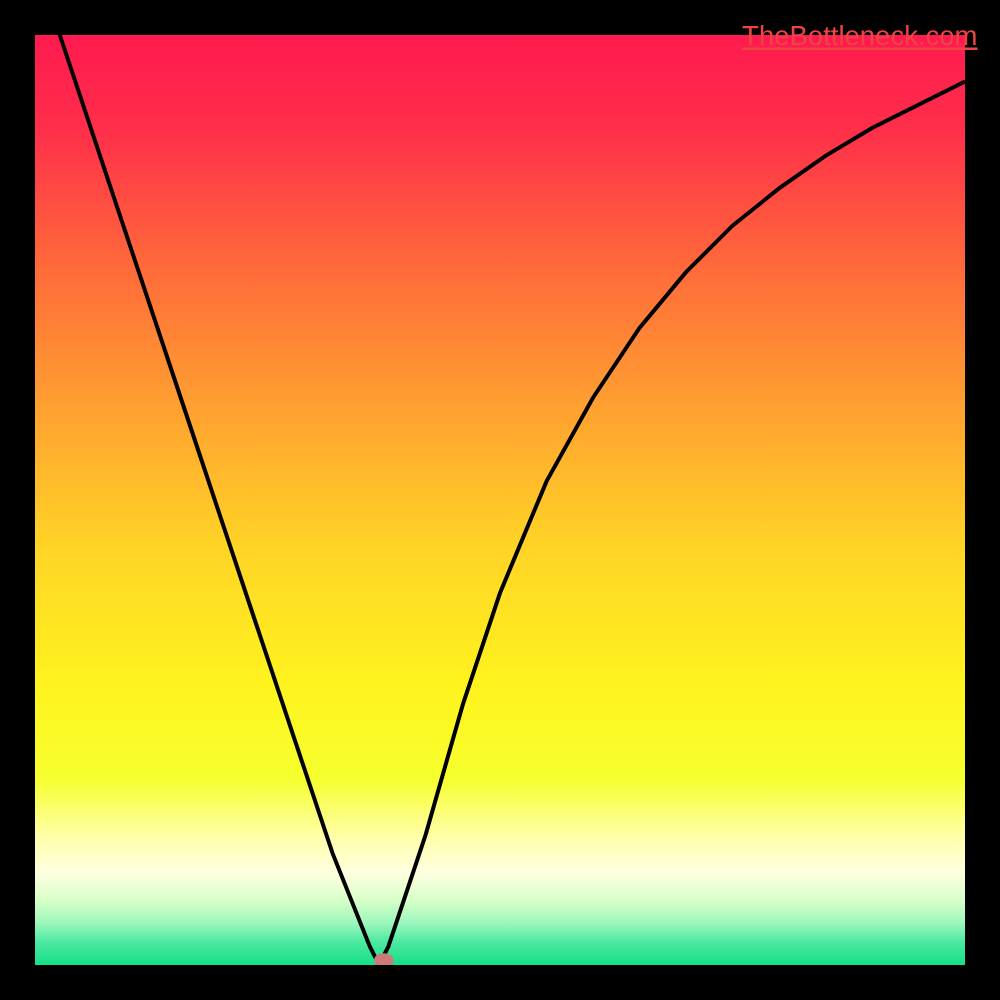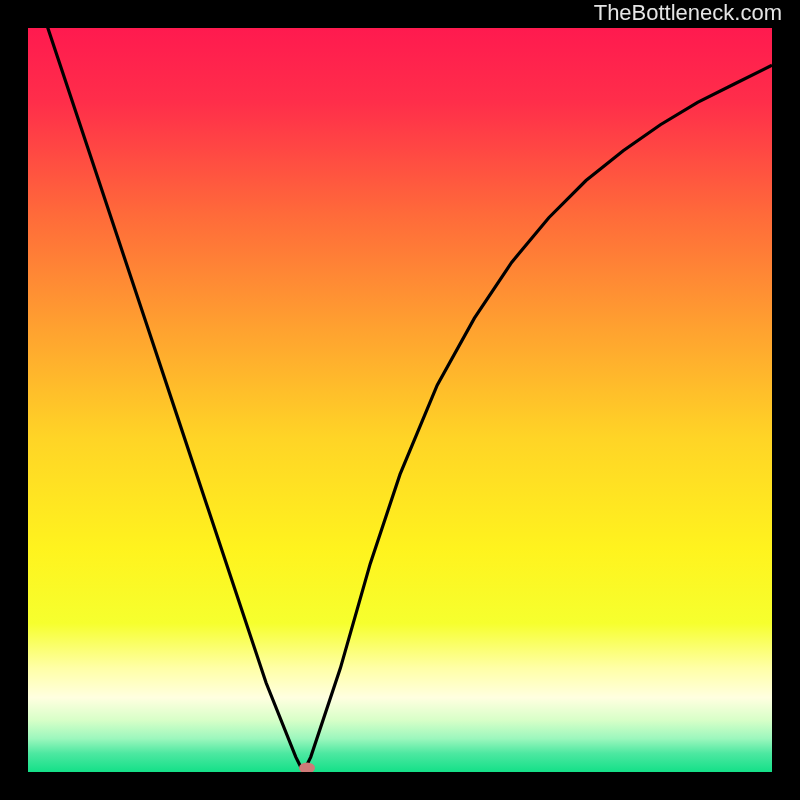--- a/index.html
+++ b/index.html
@@ -6,26 +6,27 @@
     margin: 0;
     padding: 0;
     width: 800px;
     height: 800px;
     background: #000;
     position: relative;
     font-family: Arial, sans-serif;
   }
   .watermark {
     position: absolute;
-    top: 0;
+    top: 16px;
     right: 18px;
-    color: #e5e5e5;
+    color: #ef4444;
     font-size: 22px;
     font-weight: 500;
     z-index: 10;
+    text-decoration: underline;
   }
   .plot-area {
     position: absolute;
     left: 28px;
     top: 28px;
     width: 744px;
     height: 744px;
     overflow: hidden;
   }
   .gradient {

